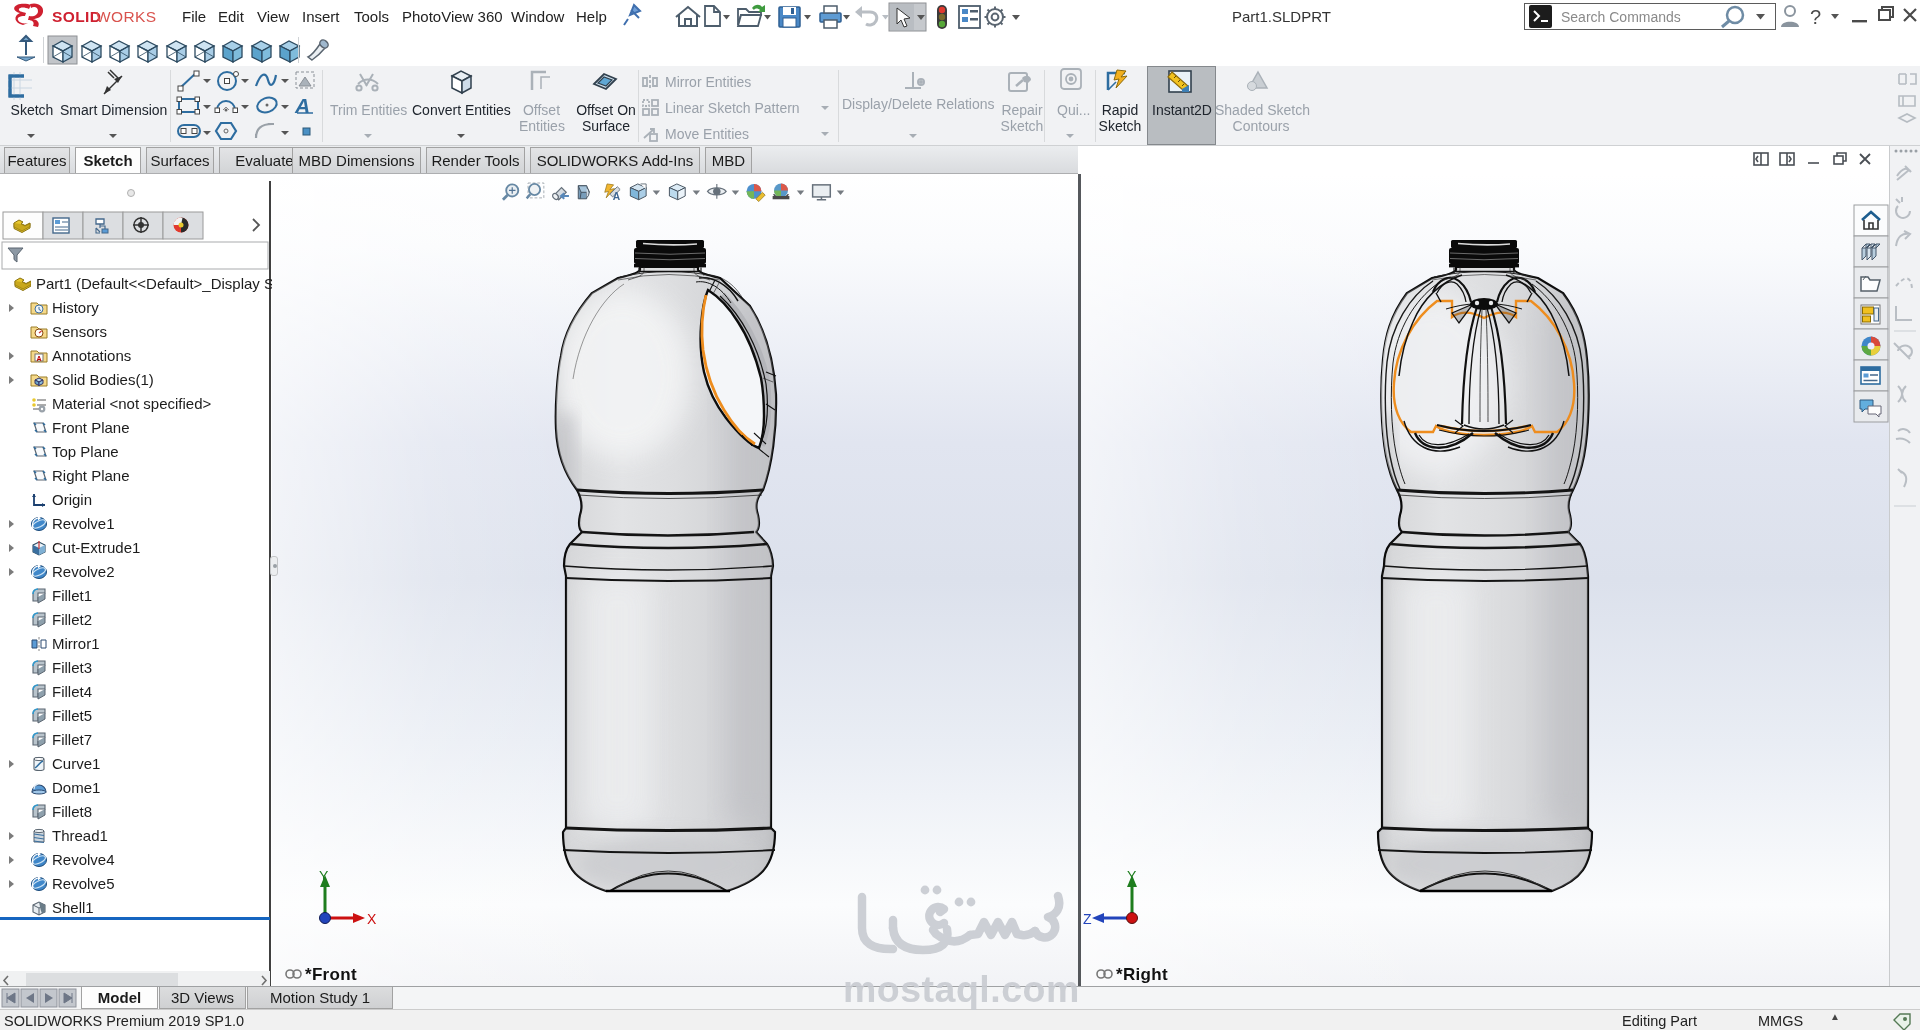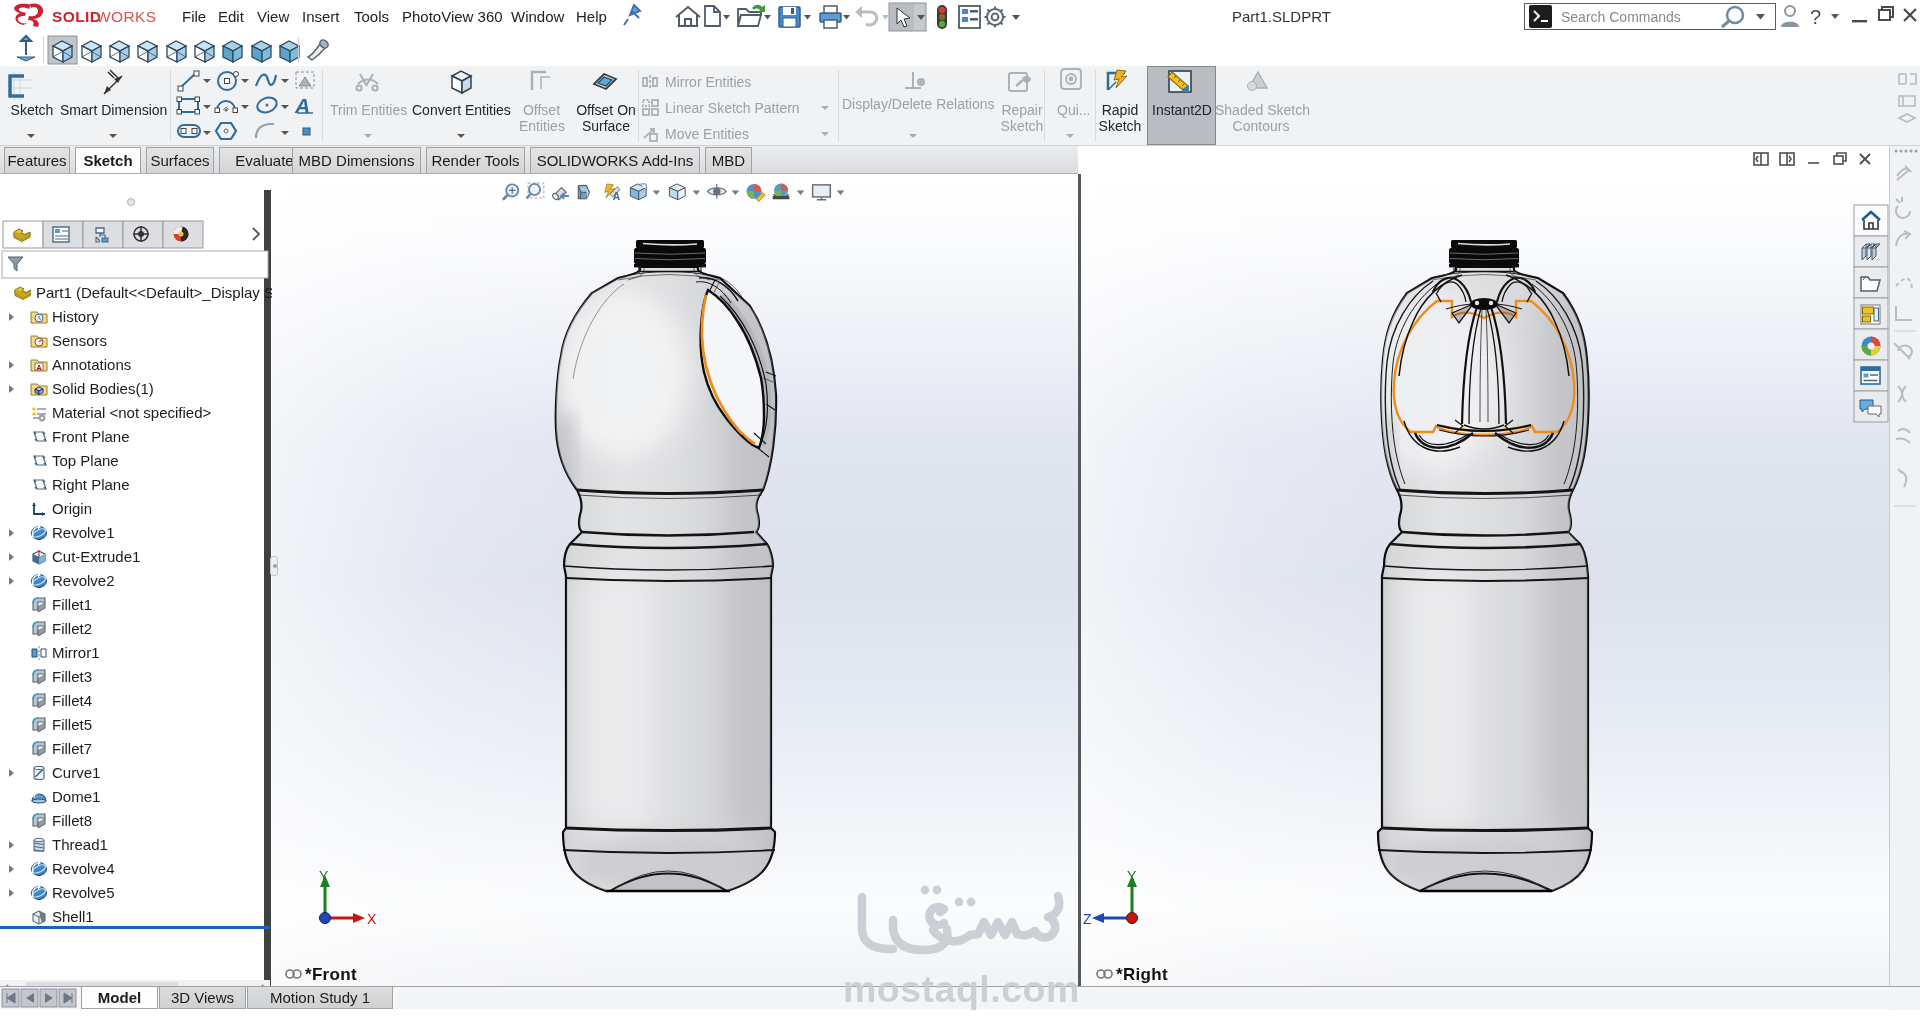--- a/index.html
+++ b/index.html
@@ -29,22 +29,22 @@
 #tabstrip { left:0; top:146px; width:1920px; height:28px; background:#fff; }
 #tabstripL { position:absolute; left:0; top:0; width:1078px; height:28px;
   background:linear-gradient(180deg,#ebedef,#d9dbde); border-bottom:1px solid #adaeb0; }
 .ctab { position:absolute; top:1px; height:26px; line-height:25px; text-align:center;
   font-size:15px; color:#1b1b1b; background:linear-gradient(180deg,#e3e4e6,#d2d4d6);
   border:1px solid #a2a2a2; border-bottom:none; white-space:nowrap; }
 .ctab.active { background:#fdfdfd; font-weight:bold; }
 
 #main { left:0; top:174px; width:1920px; height:812px; background:#fff; }
 
-#tree { position:absolute; left:0; top:16px; width:271px; height:812px; background:#fff;
-  border-right:7px solid #404040; }
+#tree { position:absolute; left:0; top:7px; width:271px; height:812px; background:#fff;
+  border-right:2px solid #404040; }
 .trow { position:absolute; left:0; height:24px; font-size:15px; color:#1c1c1c;
   white-space:nowrap; }
 .trow .lbl { position:absolute; left:52px; top:3px; }
 .arrow { position:absolute; left:9px; top:8px; width:0; height:0;
   border-top:4px solid transparent; border-bottom:4px solid transparent;
   border-left:5px solid #7b7b7b; }
 
 .vp { position:absolute; top:0; height:812px;
   background:
     linear-gradient(90deg, rgba(255,255,255,0.6) 0%, rgba(255,255,255,0.22) 20%, rgba(255,255,255,0) 45%),
@@ -1088,20 +1088,30 @@
         <path d="M 6,10 l 8,-5 v 10 z M 6,5 v 10" fill="#6e7787" stroke="#6e7787"></path>
         <path d="M 25,10 l 8,-5 v 10 z" fill="#6e7787"></path>
         <path d="M 44,10 l 8,5 l -8,5 z" fill="#6e7787" transform="translate(0,-5)"></path>
         <path d="M 71,10 l -8,-5 v 10 z M 71,5 v 10" fill="#6e7787" stroke="#6e7787"></path>
       </g>
     </svg>
     <div class="btab active" style="left:81px;width:77px;text-align:center">Model</div>
     <div class="btab" style="left:159px;width:87px">3D Views</div>
     <div class="btab" style="left:247px;width:146px">Motion Study 1</div>
 </div>
+  <div class="abs" id="statusbar">
+    <span style="position:absolute;left:4px;top:3px">SOLIDWORKS Premium 2019 SP1.0</span>
+    <span style="position:absolute;left:1622px;top:3px">Editing Part</span>
+    <span style="position:absolute;left:1758px;top:3px">MMGS</span>
+    <span style="position:absolute;left:1830px;top:1px;font-size:10px;color:#444">▲</span>
+    <svg width="22" height="18" style="position:absolute;left:1892px;top:2px">
+      <path d="M 2,8 l 6,-6 h 10 v 10 l -6,6 z" fill="#e9f2e9" stroke="#557a55" stroke-width="1.4"></path>
+      <circle cx="13" cy="7" r="2" fill="#557a55"></circle>
+    </svg>
+</div>
 
     <svg width="1920" height="856" style="position:absolute;left:0;top:174px;pointer-events:none;z-index:50">
       <g stroke="#c8cbd1" fill="none" stroke-width="8.5" stroke-linecap="round" stroke-linejoin="round" opacity="0.9">
         <path d="M 1058,722 C 1062,734 1056,741 1048,743 A 10.5,10.5 0 1 1 1035,757"></path>
         <path d="M 1035,757 q -6,5 -13,4 l -5,-1 l -5,-12 l -7,13 l -7,-13 l -7,13 l -7,-13 l -6,12 l -8,1"></path>
         <path d="M 970,761 q -16,13 -34,-1 l -3,-4"></path>
         <path d="M 944,749 a 9,9 0 1 1 0,-14 l -4,3"></path>
         <path d="M 947,755 q 4,21 -24,21 q -28,0 -30,-22"></path>
         <path d="M 893,754 l 0,-8 m -31,-23 l 0,31 q 0,22 31,21" stroke-width="8.5"></path>
       </g>

